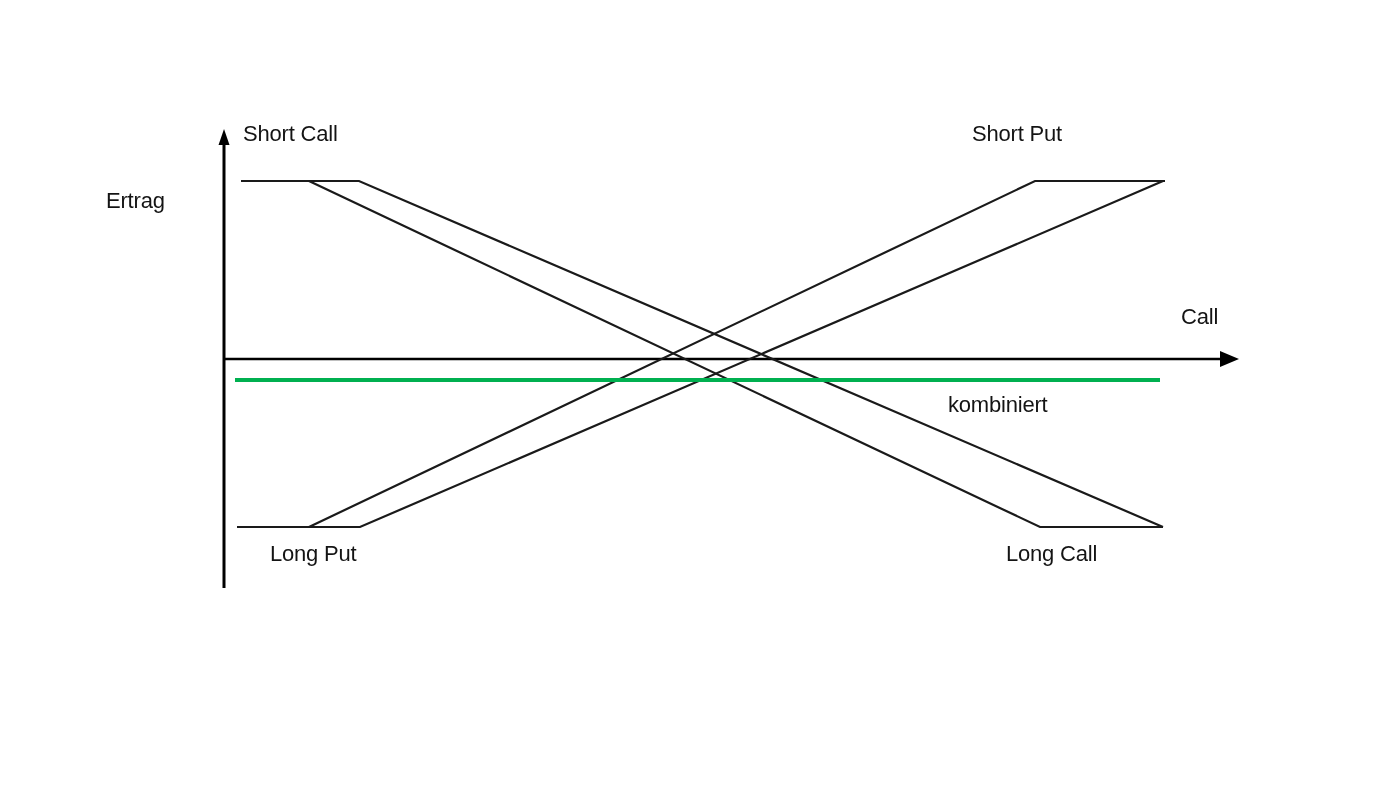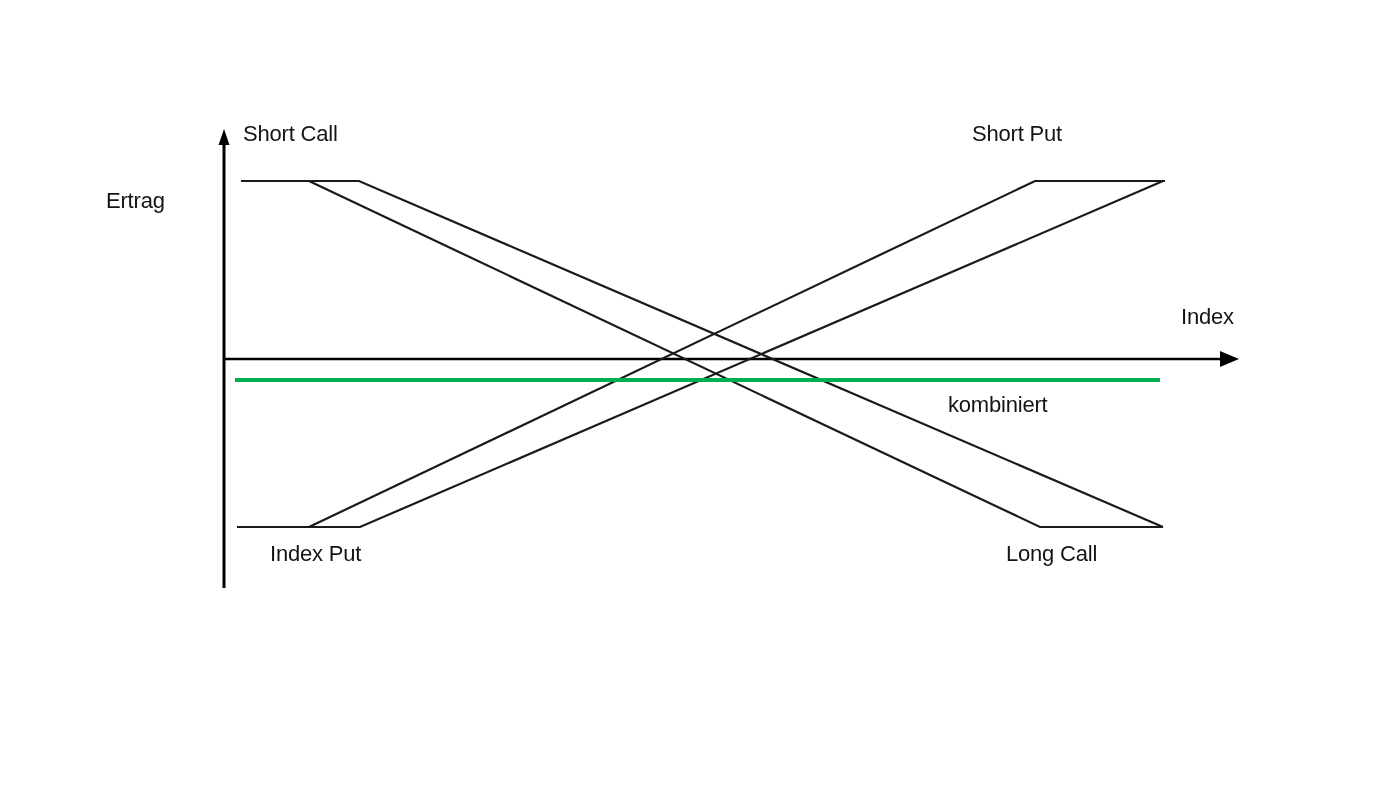--- a/index.html
+++ b/index.html
@@ -72,21 +72,21 @@
 
     <line x1="235" y1="380" x2="1160" y2="380" stroke="#00B050" stroke-width="4" stroke-linecap="butt"></line>
   </svg>
 
   <div class="chart-label" id="label-ertrag">Ertrag</div>
 
   <div class="chart-label" id="label-short-call">Short Call</div>
 
   <div class="chart-label" id="label-short-put">Short Put</div>
 
-  <div class="chart-label" id="label-index">Index</div>
+  <div class="chart-label" id="label-index">Call</div>
 
   <div class="chart-label" id="label-kombiniert">kombiniert</div>
 
-  <div class="chart-label" id="label-long-put">Index Put</div>
+  <div class="chart-label" id="label-long-put">Long Put</div>
 
   <div class="chart-label" id="label-long-call">Long Call</div>
 
 </div>
 
 </body></html>

